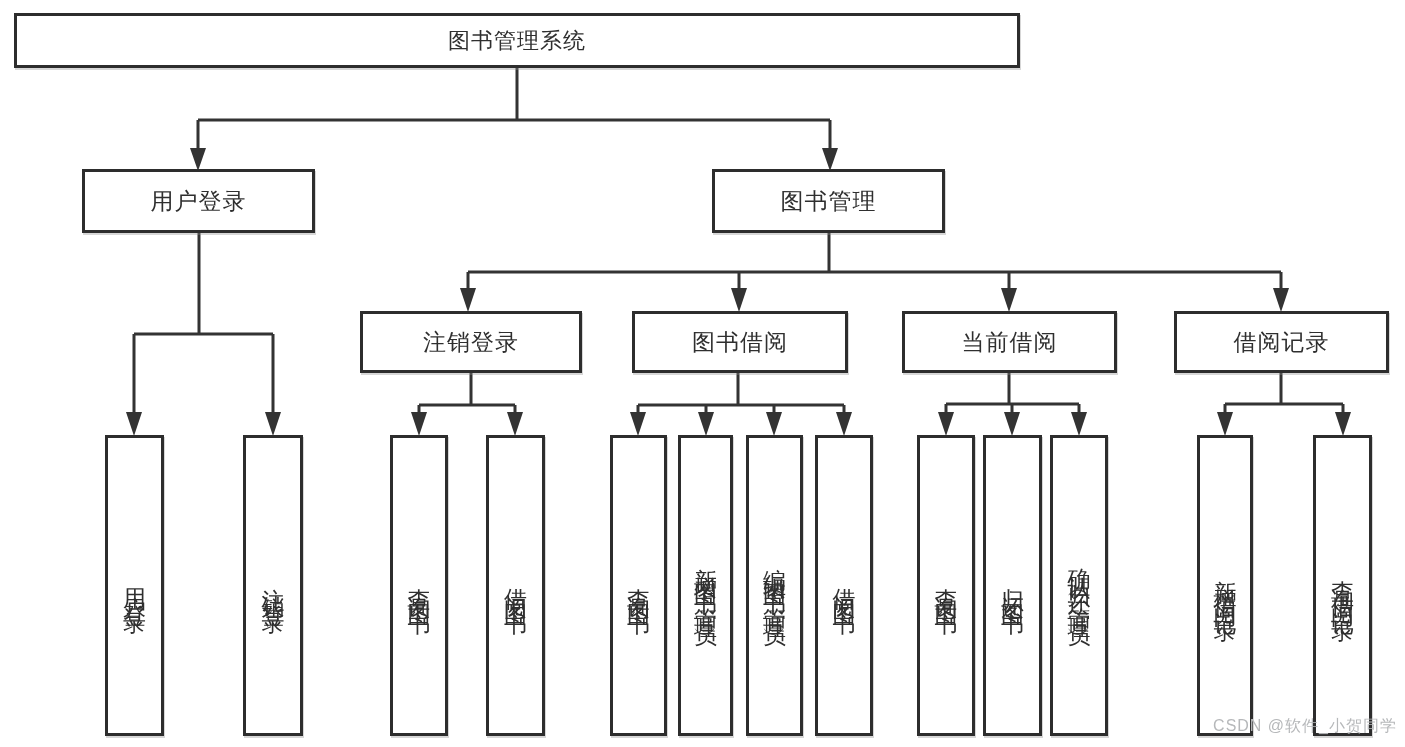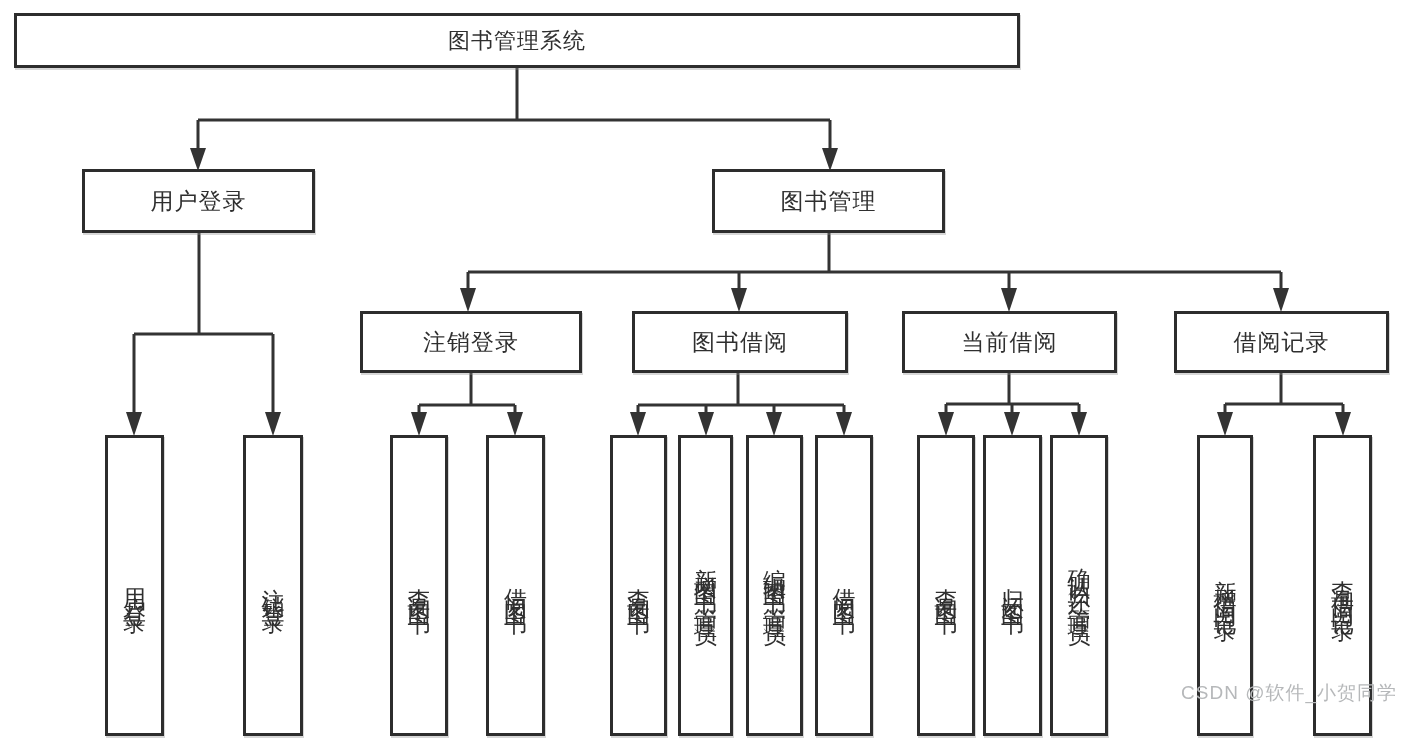--- a/index.html
+++ b/index.html
@@ -67,22 +67,22 @@
     text-orientation:mixed;
     color:var(--text);
     font-size:23px;
     letter-spacing:8px;
     line-height:1;
     white-space:nowrap;
   }
   .watermark{
     position:absolute;
     right:8px;
-    top:680px;
-    font-size:19px;
+    top:716px;
+    font-size:16px;
     color:var(--watermark);
     z-index:2;
     letter-spacing:1px;
     white-space:nowrap;
   }
 </style>
 </head>
 <body>
 
 <div class="canvas">

